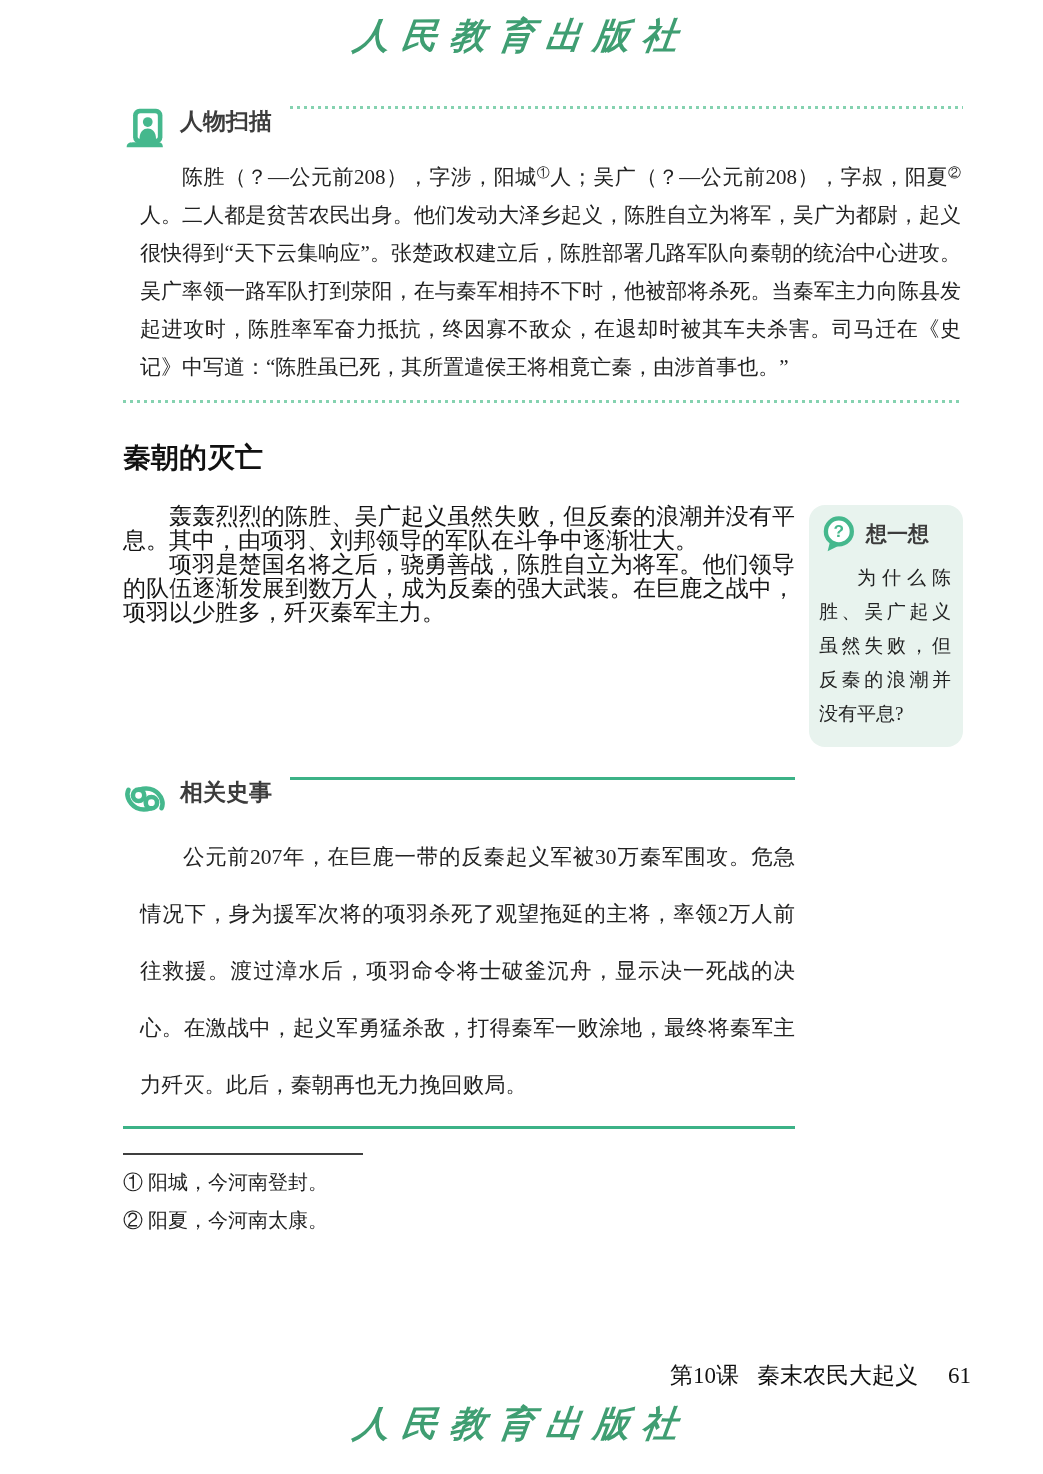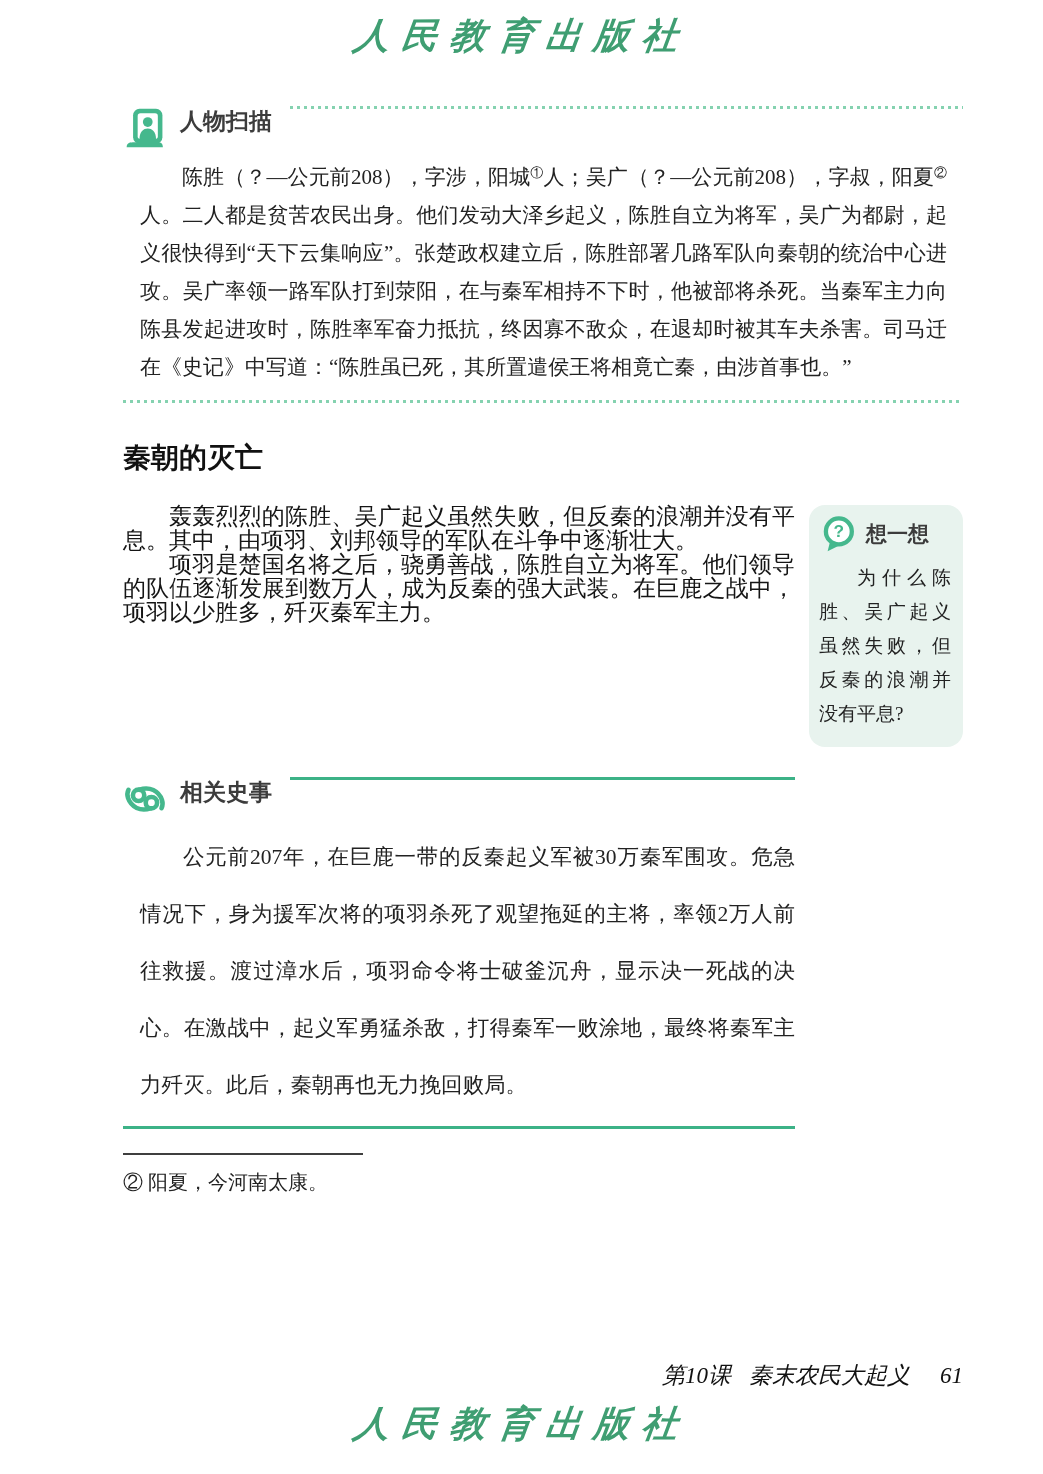--- a/index.html
+++ b/index.html
@@ -38,21 +38,21 @@
     margin-left:13px; white-space:nowrap;
   }
   .lead-dotted {
     flex:1; height:3px; margin-left:18px;
     background:repeating-linear-gradient(90deg,#85d2b0 0 3px,transparent 3px 7px);
   }
   .lead-solid { flex:1; height:3px; margin-left:18px; background:#3cb287; }
 
   
   .scan-body {
-    margin:8px 16px 0 17px;
+    margin:8px 2px 0 17px;
     font-size:21px; line-height:38px;
     text-align:justify; text-indent:2em; color:#222;
   }
   sup { font-size:13px; vertical-align:7px; line-height:0; }
 
   .divider-dotted {
     margin-top:14px; height:3px;
     background:repeating-linear-gradient(90deg,#85d2b0 0 3px,transparent 3px 7px);
   }
 
@@ -96,22 +96,22 @@
   }
   .divider-green { margin-top:12px; width:672px; height:3px; background:#3cb287; }
 
   
   .footnote-rule { margin-top:24px; width:240px; border-top:2px solid #3f3f3f; }
   .footnotes { margin-top:12px; list-style:none; }
   .footnotes li { font-size:20px; line-height:30px; margin-bottom:8px; color:#222; }
 
   
   .page-footer {
-    position:absolute; top:1360px; right:80px;
-    font-size:23px; color:#111; white-space:nowrap;font-style:italic;
+    position:absolute; top:1360px; right:72px;
+    font-size:23px; color:#111; white-space:nowrap;
   }
   .page-footer .chapter { margin-left:18px; }
   .page-footer .pagenum { margin-left:30px; }
 </style>
 </head>
 <body>
 
 <div class="page">
 
   <div class="logo-band">
@@ -171,20 +171,21 @@
       </span>
       <span class="sec-title">相关史事</span>
       <span class="lead-solid"></span>
     </div>
     <p class="history-body">公元前207年，在巨鹿一带的反秦起义军被30万秦军围攻。危急情况下，身为援军次将的项羽杀死了观望拖延的主将，率领2万人前往救援。渡过漳水后，项羽命令将士破釜沉舟，显示决一死战的决心。在激战中，起义军勇猛杀敌，打得秦军一败涂地，最终将秦军主力歼灭。此后，秦朝再也无力挽回败局。</p>
 
     <div class="divider-green"></div>
 
     <div class="footnote-rule"></div>
     <ul class="footnotes">
+      <li>① 阳城，今河南登封。</li>
       <li>② 阳夏，今河南太康。</li>
     </ul>
 
   </div>
 
   <div class="page-footer">
     <span class="lesson">第10课</span><span class="chapter">秦末农民大起义</span><span class="pagenum">61</span>
   </div>
 
   <div class="logo-band bottom">

